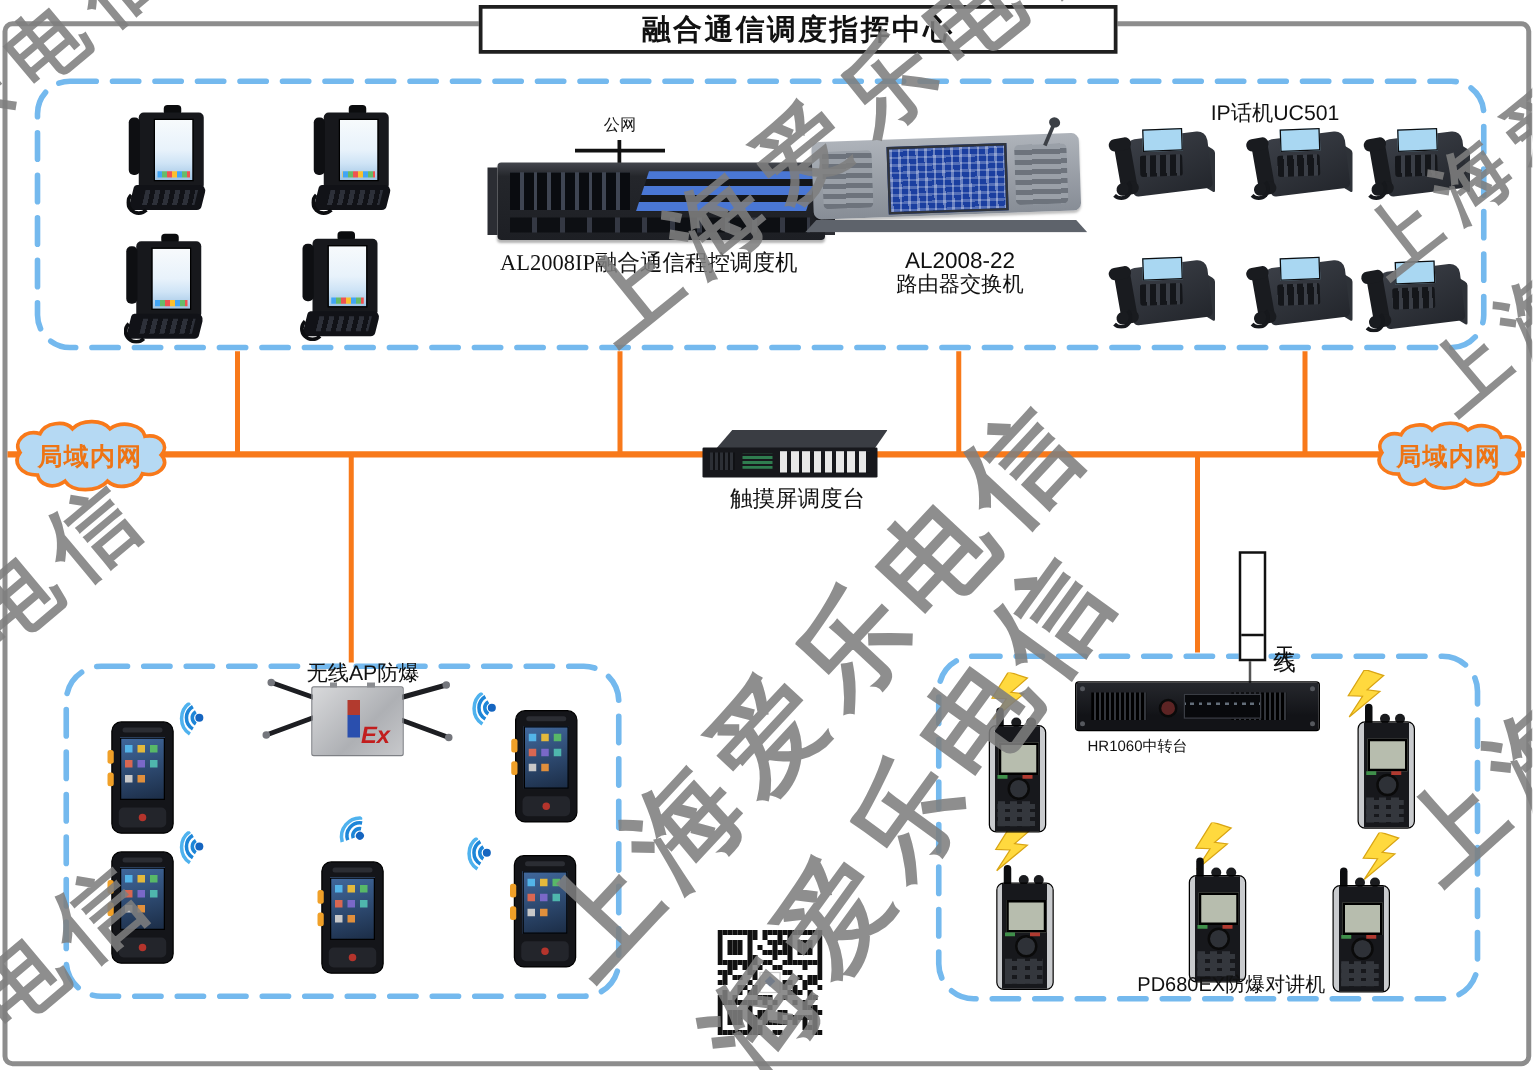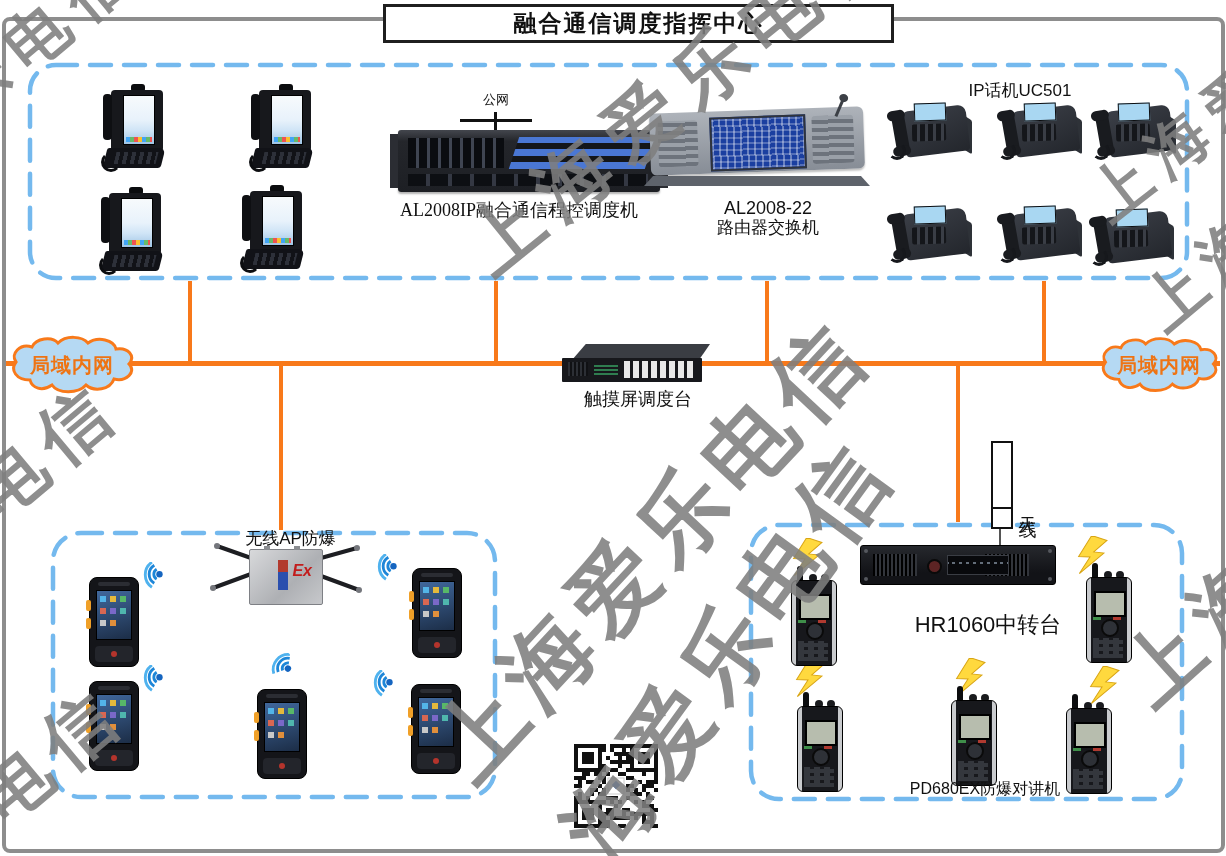--- a/index.html
+++ b/index.html
@@ -89,21 +89,21 @@
   .routerbox .front{position:absolute;left:0px;top:14px;width:140px;height:24px;background:#17181c;border-radius:1px;}
   .routerbox .ports{position:absolute;left:62px;top:17px;width:72px;height:17px;
             background:repeating-linear-gradient(90deg,#e8e8e8 0 6px,#17181c 6px 9px),repeating-linear-gradient(0deg,#0a0a0a 0 7px,#3a3d43 7px 9px);}
   .routerbox .vent{position:absolute;left:6px;top:18px;width:20px;height:14px;
             background:repeating-linear-gradient(90deg,#2c2f35 0 2px,#101114 2px 4px);}
   .routerbox .led{position:absolute;left:32px;top:19px;width:24px;height:12px;
             background:repeating-linear-gradient(0deg,#2f7d4f 0 2px,transparent 2px 4px);}
   
   .apbox{width:72px;height:54px;background:linear-gradient(135deg,#d8d9db,#aeb0b4 60%,#c7c8cb);border:1px solid #7e8085;border-radius:2px;}
   .apbox .strip{position:absolute;left:28px;top:10px;width:10px;height:30px;background:linear-gradient(180deg,#b23a2e 0 40%,#2a4fae 40%);}
-  .apbox .exm{position:absolute;right:10px;top:12px;color:#c21d1d;font-weight:bold;font-style:italic;font-size:16px;}
+  .apbox .exm{position:absolute;right:10px;top:28px;color:#c21d1d;font-weight:bold;font-style:italic;font-size:19px;}
   .apbox .lugs{position:absolute;left:14px;top:-4px;width:40px;height:4px;
             background:repeating-linear-gradient(90deg,#8b8d91 0 6px,transparent 6px 30px);}
   
   .rugged{width:48px;height:88px;background:#141519;border-radius:8px;border:1px solid #000;}
   .rugged .top{position:absolute;left:8px;top:4px;width:32px;height:4px;background:#2b2d33;border-radius:2px;}
   .rugged .scr{position:absolute;left:6px;top:12px;width:36px;height:50px;background:linear-gradient(165deg,#41699e,#1b2c45);
             box-shadow:inset 0 0 0 1px #000;}
   .rugged .scr:after{content:"";position:absolute;left:4px;top:6px;width:6px;height:6px;background:#53b4e8;
             box-shadow:10px 0 0 #e4b93c,20px 0 0 #58b868,0 12px 0 #d86752,10px 12px 0 #7a68c8,20px 12px 0 #4fb6ad,0 24px 0 #c8c8c8,10px 24px 0 #e08f3c;}
   .rugged .keys{position:absolute;left:5px;bottom:4px;width:38px;height:16px;background:#23252b;border-radius:4px;}
@@ -408,21 +408,21 @@
   <div class="abs dev hr1060" style="left:860px;top:545px;">
     <div class="vent vl"></div>
       <div class="vent vr"></div>
       <div class="knob"></div>
       <div class="disp"></div>
     <div class="scrw" style="left:3px;top:3px;"></div>
       <div class="scrw" style="right:3px;top:3px;"></div>
     <div class="scrw" style="left:3px;bottom:3px;"></div>
       <div class="scrw" style="right:3px;bottom:3px;"></div>
   </div>
-  <div class="abs lbl" style="left:908px;top:590px;width:160px;font-size:22px;margin-top:21px;">HR1060中转台</div>
+  <div class="abs lbl" style="left:830px;top:590px;width:160px;font-size:12px;">HR1060中转台</div>
 
   <svg class="abs dev" style="left:783px;top:538px;" width="44" height="42" viewBox="0 0 38 42">
     <polygon points="14,0 30,0 21,15 31,13 14,40 19,21 8,24" fill="#ffd93e" stroke="#d9a514" stroke-width="1" transform="rotate(18 19 21)"></polygon>
     </svg>
   <svg class="abs dev" style="left:1068px;top:536px;" width="44" height="42" viewBox="0 0 38 42">
     <polygon points="14,0 30,0 21,15 31,13 14,40 19,21 8,24" fill="#ffd93e" stroke="#d9a514" stroke-width="1" transform="rotate(18 19 21)"></polygon>
     </svg>
   <svg class="abs dev" style="left:786px;top:659px;" width="44" height="42" viewBox="0 0 38 42">
     <polygon points="14,0 30,0 21,15 31,13 14,40 19,21 8,24" fill="#ffd93e" stroke="#d9a514" stroke-width="1" transform="rotate(18 19 21)"></polygon>
     </svg>

